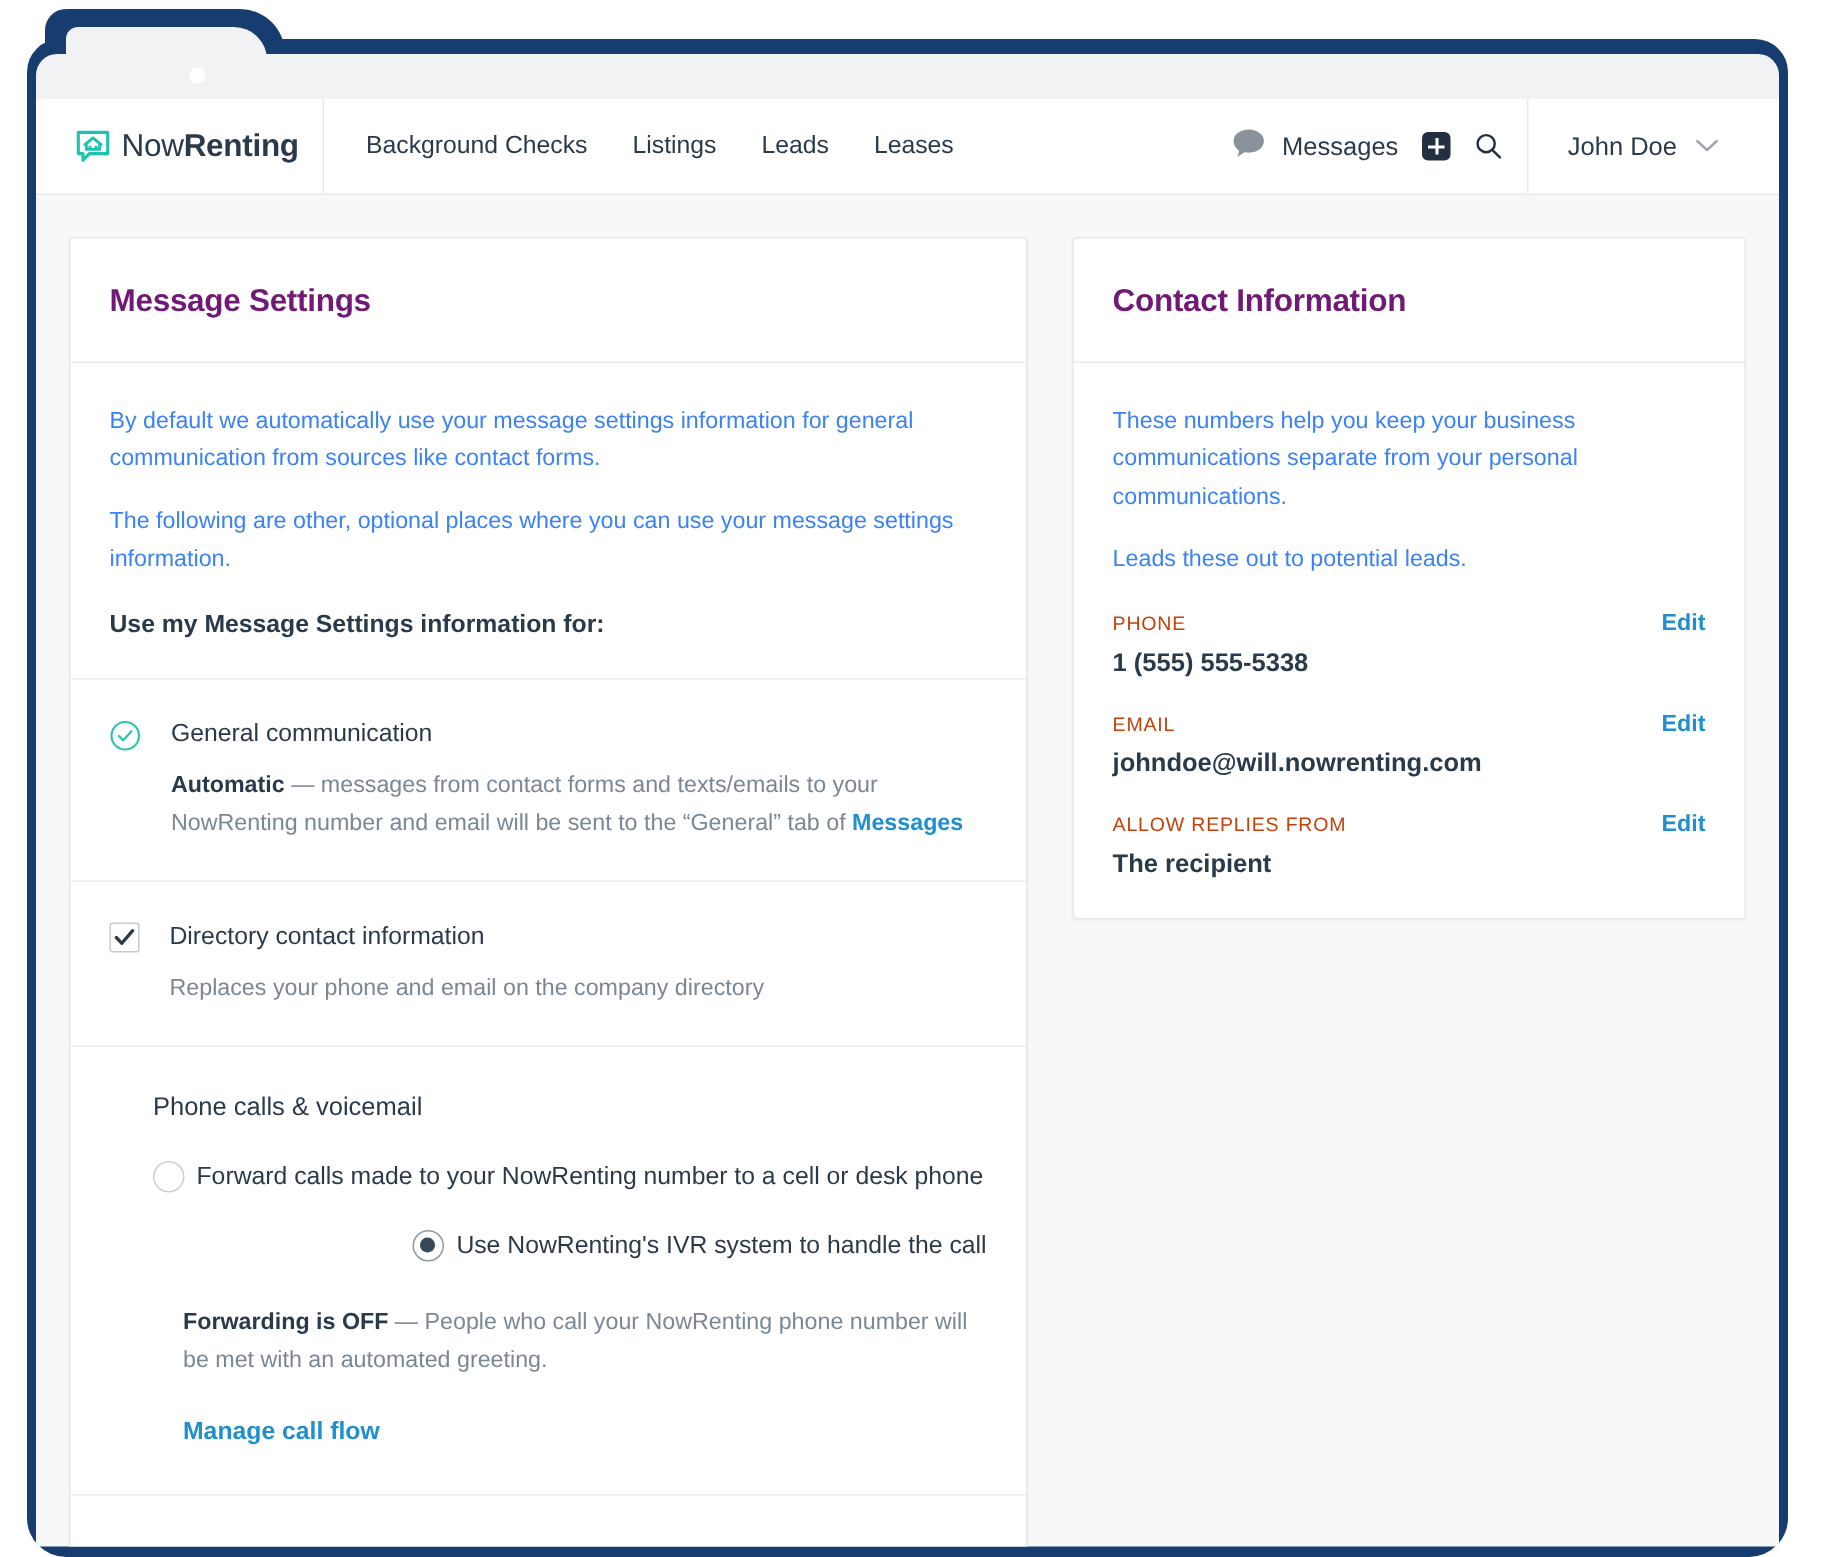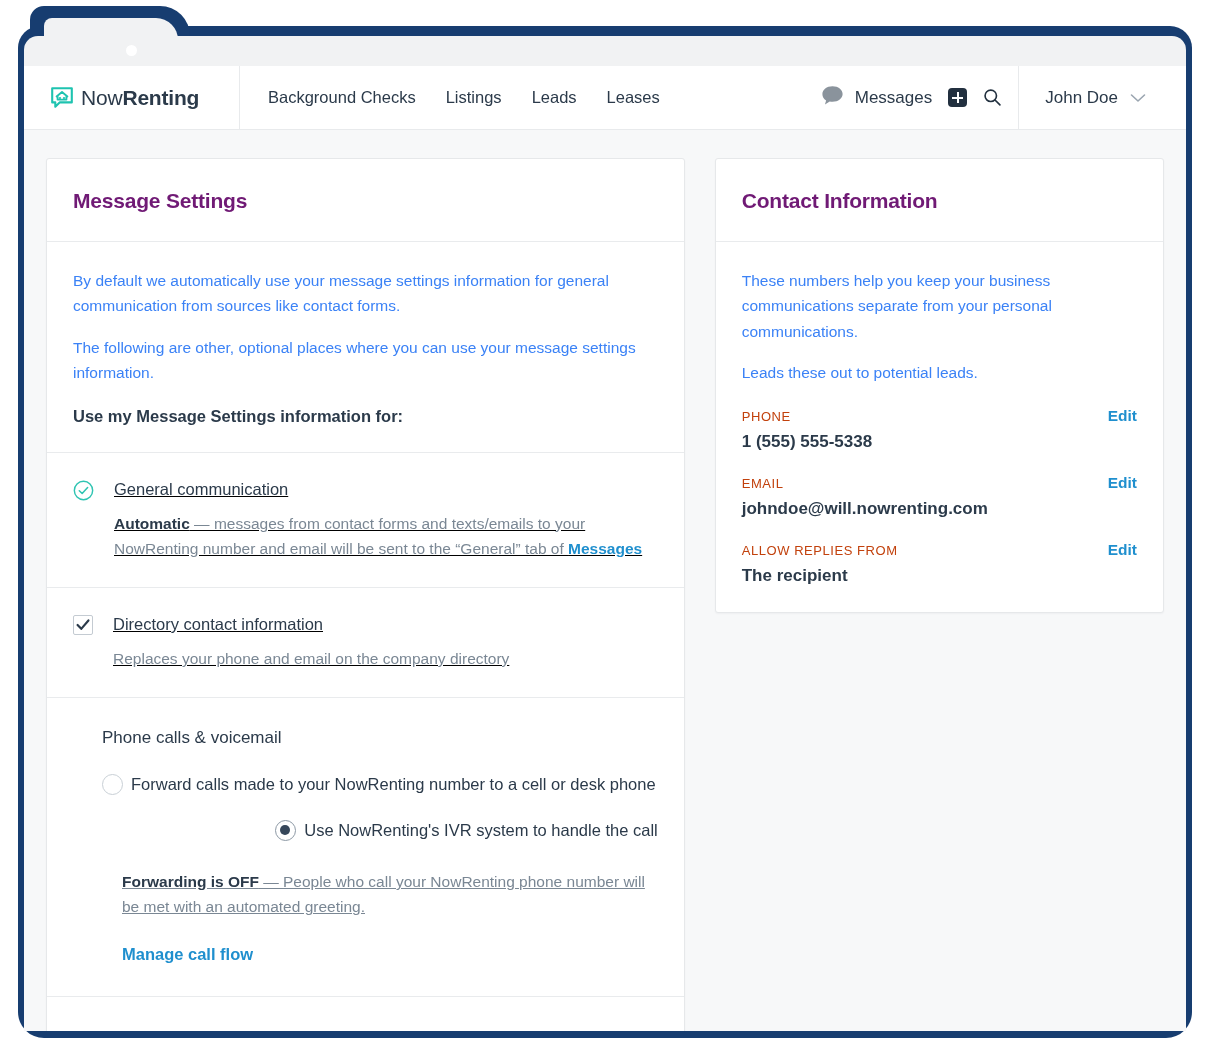--- a/index.html
+++ b/index.html
@@ -60,21 +60,21 @@
   
   .app-header {
     position: relative;
     height: 64px;
     background: #ffffff;
     border-bottom: 1px solid #e8eaec;
     display: flex;
     align-items: stretch;
   }
   .brand {
-    width: 216px;
+    width: 192px;
     display: flex; align-items: center;
     padding-left: 26px;
     border-right: 1px solid #e8eaec;
   }
   .brand-mark { width: 24px; height: 24px; margin-right: 7px; flex: none; }
   .brand-text {
     font-size: 21px; color: #2b3a4a; letter-spacing: -0.2px;
     white-space: nowrap;
   }
   .brand-text .b { font-weight: bold; }
@@ -150,21 +150,21 @@
   }
   .p:last-child { margin-bottom: 0; }
 
   .subhead {
     font-size: 16.5px; font-weight: bold; color: #2b3a4a;
     margin-top: 22px;
   }
 
   
   .opt-row { display: flex; align-items: flex-start; gap: 20px; }
-  .opt-body { flex: 1; text-decoration: underline; }
+  .opt-body { flex: 1; }
   .opt-title { font-size: 16.5px; color: #2b3a4a; line-height: 1.2; padding-top: 1px; }
   .opt-desc {
     font-size: 15.5px; line-height: 1.62; color: #7a8794; margin-top: 11px;
   }
   .opt-desc .strong { font-weight: bold; color: #2b3a4a; }
   .link { color: #1f8fce; font-weight: bold; cursor: pointer; }
 
   .check-circle { width: 21px; height: 21px; flex: none; margin-top: 1px; cursor: pointer; }
   .checkbox-sq {
     width: 20px; height: 20px; flex: none; margin-top: 1px;
@@ -323,21 +323,21 @@
             <div class="radio-row">
               <span class="radio"></span>
               <span class="radio-label">Forward calls made to your NowRenting number to a cell or desk phone</span>
             </div>
 
             <div class="radio-row" style="margin-bottom:0;justify-content:flex-end;">
               <span class="radio sel"></span>
               <span class="radio-label">Use NowRenting's IVR system to handle the call</span>
             </div>
 
-            <div class="note" style="margin-top:28px;text-decoration:underline;"><span class="strong">Forwarding is OFF</span><span> — People who call your NowRenting phone number will be met with an automated greeting.</span></div>
+            <div class="note" style="margin-top:28px;"><span class="strong">Forwarding is OFF</span><span> — People who call your NowRenting phone number will be met with an automated greeting.</span></div>
 
             <div class="manage-link">Manage call flow</div>
           </div>
 
           <div class="card-sec" style="padding-top:24px;padding-bottom:40px;">
             
           </div>
         </div>
       </div>
 

